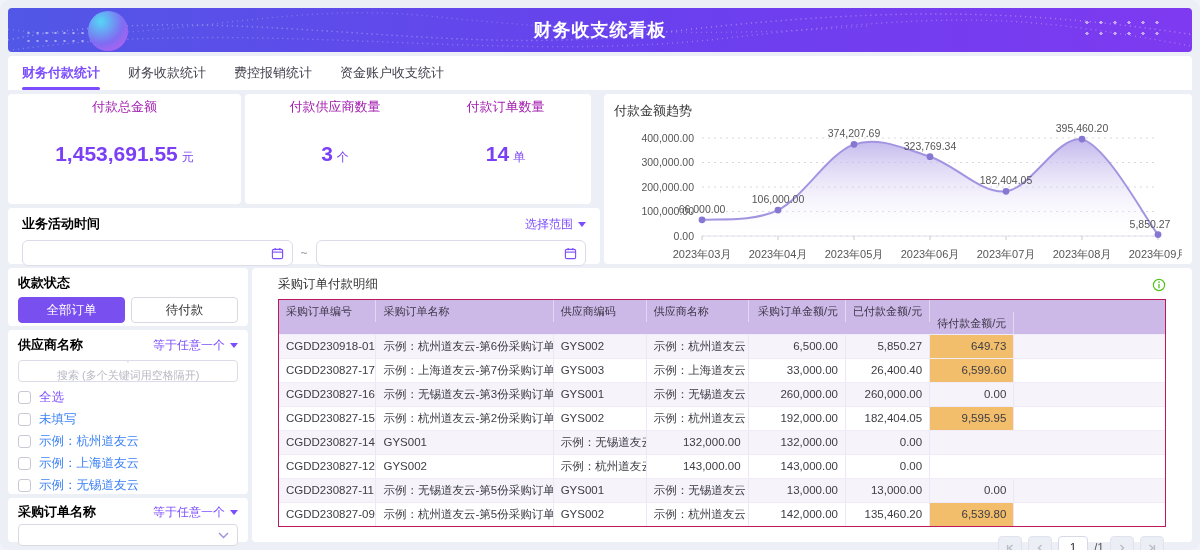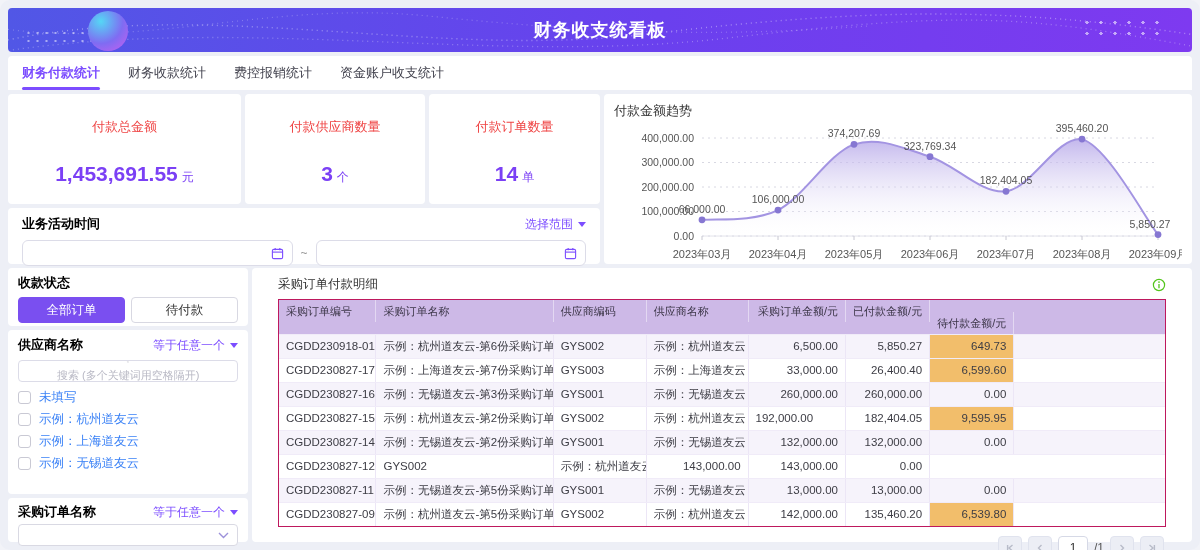--- a/index.html
+++ b/index.html
@@ -25,21 +25,21 @@
 
   
   .tabbar { position:absolute; left:8px; top:56px; width:1184px; height:34px; background:#fff;
             border-radius:4px 4px 0 0; display:flex; align-items:stretch; padding-left:14px; gap:28px; }
   .tab { position:relative; font-size:13px; color:#42424e; font-weight:500; line-height:34px; cursor:pointer; }
   .tab.active { color:#7C4DFF; font-weight:bold; }
   .tab.active::after { content:""; position:absolute; left:0; right:0; bottom:0; height:3px; border-radius:2px; background:#7C4DFF; }
 
   
   .stat { height:110px; top:94px; text-align:center; }
-  .stat-label { padding-top:24px; font-size:13px; color:#ef4444; }
+  .stat-label { padding-top:4px; font-size:13px; color:#a21caf; }
   .stat-value { margin-top:26px; font-size:21px; font-weight:bold; color:#7B40F5; }
   .stat-unit  { font-size:12px; font-weight:normal; margin-left:4px; color:#7B40F5; }
 
   
   .date-card { left:8px; top:208px; width:592px; height:56px; padding:7px 14px; }
   .row-between { display:flex; justify-content:space-between; align-items:center; }
   .sec-label { font-size:13px; font-weight:bold; color:#000000; }
   .link { font-size:12px; color:#7C4DFF; display:inline-flex; align-items:center; cursor:pointer; }
   .caret { width:0; height:0; border-left:4px solid transparent; border-right:4px solid transparent;
            border-top:5px solid #7C4DFF; display:inline-block; margin-left:5px; }
@@ -121,21 +121,21 @@
     </div>
 
   <div class="card stat" style="left:8px; width:233px;">
     <div class="stat-label">付款总金额</div>
     <div class="stat-value"><span>1,453,691.55</span><span class="stat-unit">元</span></div>
   </div>
   <div class="card stat" style="left:245px; width:180px;">
     <div class="stat-label">付款供应商数量</div>
     <div class="stat-value"><span>3</span><span class="stat-unit">个</span></div>
   </div>
-  <div class="card stat" style="left:429px; width:171px;">
+  <div class="card stat" style="left:420px; width:171px;">
     <div class="stat-label">付款订单数量</div>
     <div class="stat-value"><span>14</span><span class="stat-unit">单</span></div>
   </div>
 
   <div class="card date-card">
     <div class="row-between">
       <span class="sec-label">业务活动时间</span>
       <span class="link">
           <span>选择范围</span>
           <span class="caret"></span>
@@ -232,20 +232,24 @@
         </span>
     </div>
     <div class="search-box">
       <svg width="12" height="12" viewBox="0 0 12 12">
           <circle cx="5" cy="5" r="3.5" fill="none" stroke="#9a9aa6" stroke-width="1.3"></circle>
           <line x1="8" y1="8" x2="11" y2="11" stroke="#9a9aa6" stroke-width="1.3"></line>
         </svg>
       <input type="text" placeholder="搜索 (多个关键词用空格隔开)" style="">
     </div>
     <div class="cb-list" id="supplier-options">
+        <label class="cb-item accent">
+          <span class="cb"></span>
+          <span class="cb-label">全选</span>
+        </label>
         <label class="cb-item">
           <span class="cb"></span>
           <span class="cb-label">未填写</span>
         </label>
         <label class="cb-item">
           <span class="cb"></span>
           <span class="cb-label">示例：杭州道友云</span>
         </label>
         <label class="cb-item">
           <span class="cb"></span>
@@ -322,28 +326,27 @@
             <div class="tc" style="text-align: right;">260,000.00</div>
             <div class="tc" style="text-align: right;">260,000.00</div>
             <div class="tc" style="text-align: right;">0.00</div>
             <div class="tc" style="text-align: left;"></div>
           </div>
           <div class="trow">
             <div class="tc" style="text-align: left;">CGDD230827-15</div>
             <div class="tc" style="text-align: left;">示例：杭州道友云-第2份采购订单</div>
             <div class="tc" style="text-align: left;">GYS002</div>
             <div class="tc" style="text-align: left;">示例：杭州道友云</div>
-            <div class="tc" style="text-align: left;">192,000.00</div>
+            <div class="tc" style="text-align: right;">192,000.00</div>
             <div class="tc" style="text-align: right;">182,404.05</div>
             <div class="tc hl" style="text-align: right;">9,595.95</div>
             <div class="tc" style="text-align: left;"></div>
           </div>
           <div class="trow alt">
             <div class="tc" style="text-align: left;">CGDD230827-14</div>
-            <div class="tc" style="text-align: left;">示例：无锡道友云-第2份采购订单</div>
             <div class="tc" style="text-align: left;">GYS001</div>
             <div class="tc" style="text-align: left;">示例：无锡道友云</div>
             <div class="tc" style="text-align: right;">132,000.00</div>
             <div class="tc" style="text-align: right;">132,000.00</div>
             <div class="tc" style="text-align: right;">0.00</div>
             <div class="tc" style="text-align: left;"></div>
           </div>
           <div class="trow">
             <div class="tc" style="text-align: left;">CGDD230827-12</div>
             <div class="tc" style="text-align: left;">GYS002</div>

